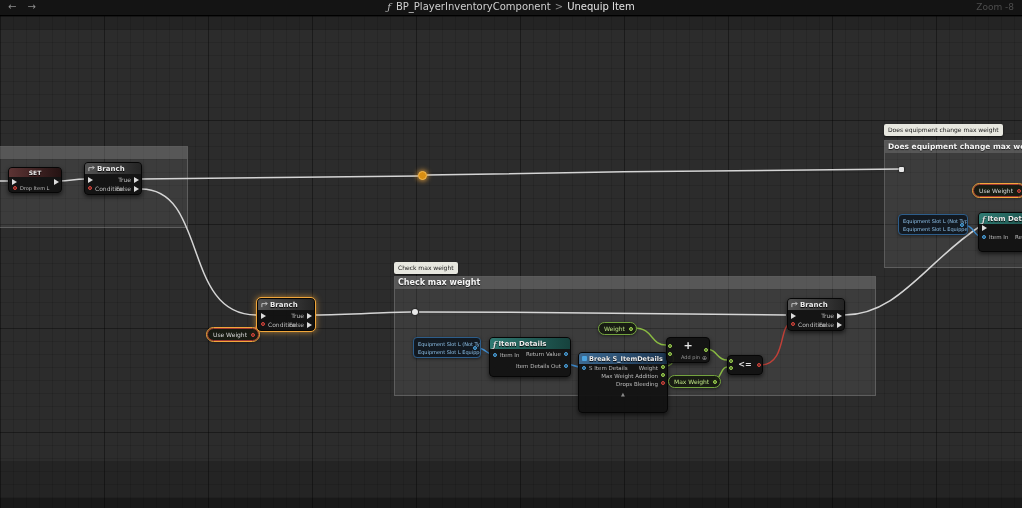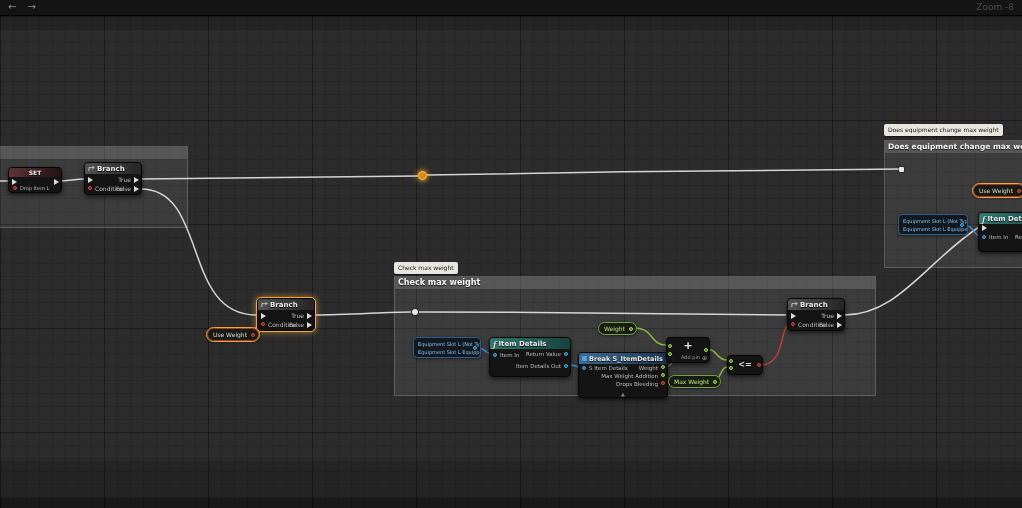--- a/index.html
+++ b/index.html
@@ -225,21 +225,21 @@
       <span class="ficon">ƒ</span>
       <span>Item Details</span>
     </div>
     <span class="x" style="left:3px;top:12px"></span>
     <span class="p blue" style="left:3px;top:22px"></span>
     <span class="lbl" style="left:10px;top:21px;font-size:5.5px">Item In</span>
     <span class="lbl r" style="right:9px;top:21px;font-size:5.5px">Return Value</span>
 
   </div>
 
-  <div class="node" style="left:578px;top:352px;width:90px;height:46px">
+  <div class="node" style="left:578px;top:352px;width:90px;height:61px">
     <div class="nh steel" style="font-size:6.5px">
       <span class="structicon"></span>
       <span>Break S_ItemDetails</span>
     </div>
     <span class="p blue" style="left:3px;top:13px"></span>
     <span class="lbl" style="left:10px;top:12px;font-size:5.5px">S Item Details</span>
     <span class="lbl r" style="right:9px;top:12px;font-size:5.5px">Weight</span>
     <span class="p green" style="right:2px;top:12px"></span>
     <span class="lbl r" style="right:9px;top:20px;font-size:5.5px">Max Weight Addition</span>
     <span class="p green" style="right:2px;top:20px"></span>
@@ -272,16 +272,19 @@
     <span class="p green" style="left:1px;top:3px"></span>
     <span class="p green" style="left:1px;top:10px"></span>
     <span class="p red" style="right:1px;top:7px"></span>
   </div>
 
   <div id="titlebar">
     <div class="nav-arrows">
       <span>←</span>
       <span>→</span>
     </div>
+    <div id="tb-center">
+      <span class="fn">ƒ</span><span>BP_PlayerInventoryComponent</span><span class="sep">&gt;</span><span class="sub">Unequip Item</span>
+    </div>
     <div id="tb-zoom">Zoom -8</div>
   </div>
 
 </div>
 
 </body></html>

